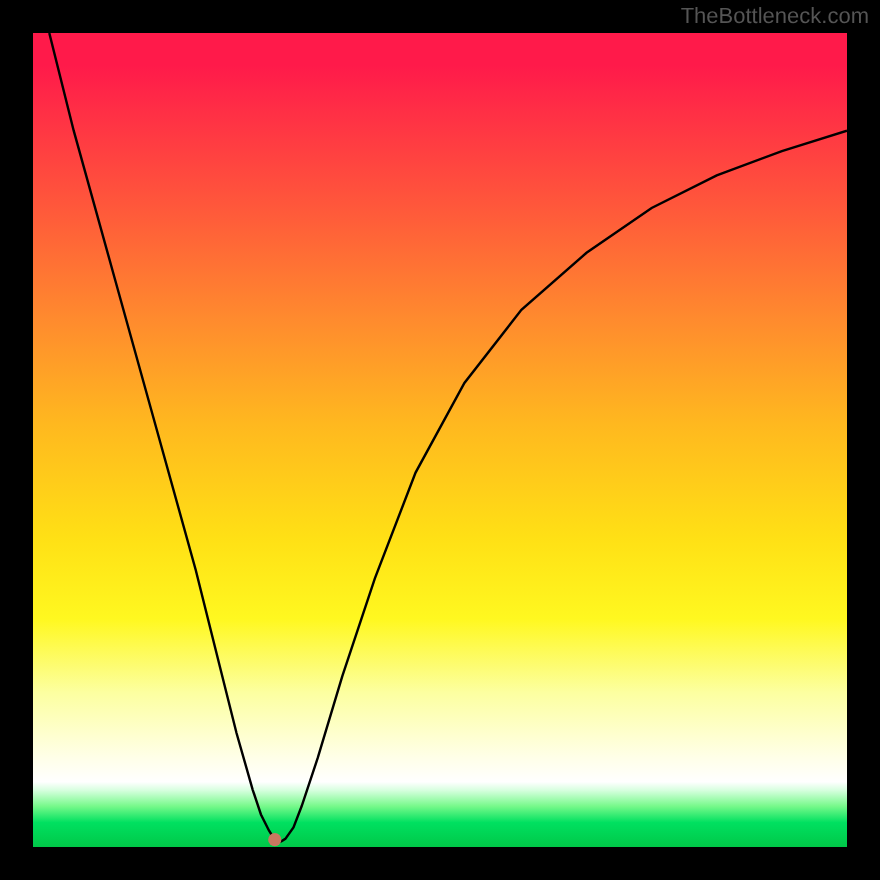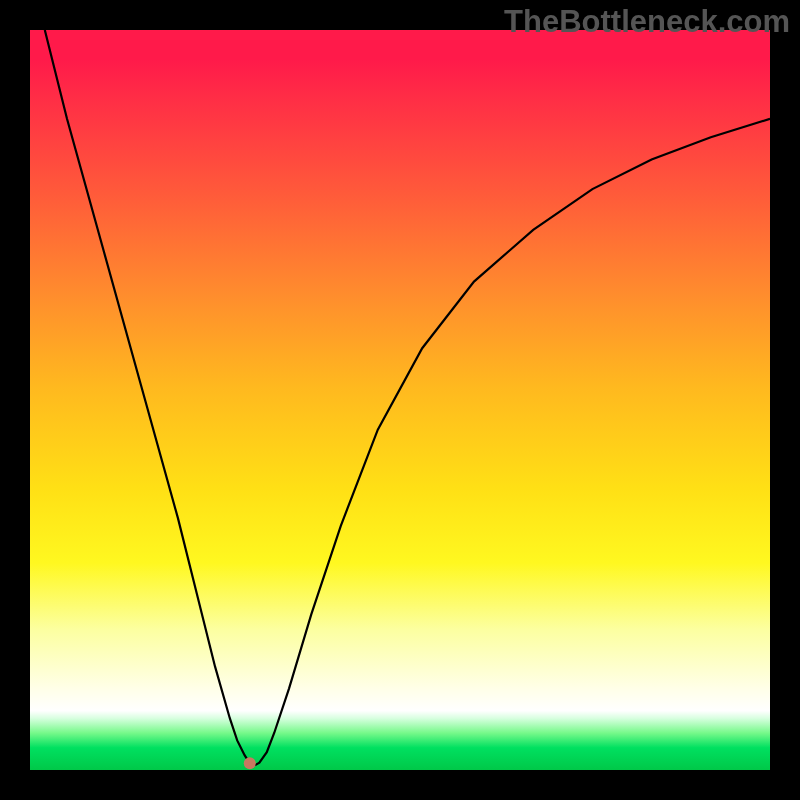--- a/index.html
+++ b/index.html
@@ -9,22 +9,22 @@
     background: #000;
     position: relative;
     font-family: Arial, Helvetica, sans-serif;
     overflow: hidden;
   }
   .watermark {
     position: absolute;
     top: 4px;
     right: 10px;
     color: #555;
-    font-size: 31px;
-    font-weight: bold;
+    font-size: 20px;
+    font-weight: normal;
     z-index: 10;
   }
   .plot-frame {
     position: absolute;
     top: 30px;
     left: 30px;
     width: 740px;
     height: 740px;
     overflow: hidden;
   }

